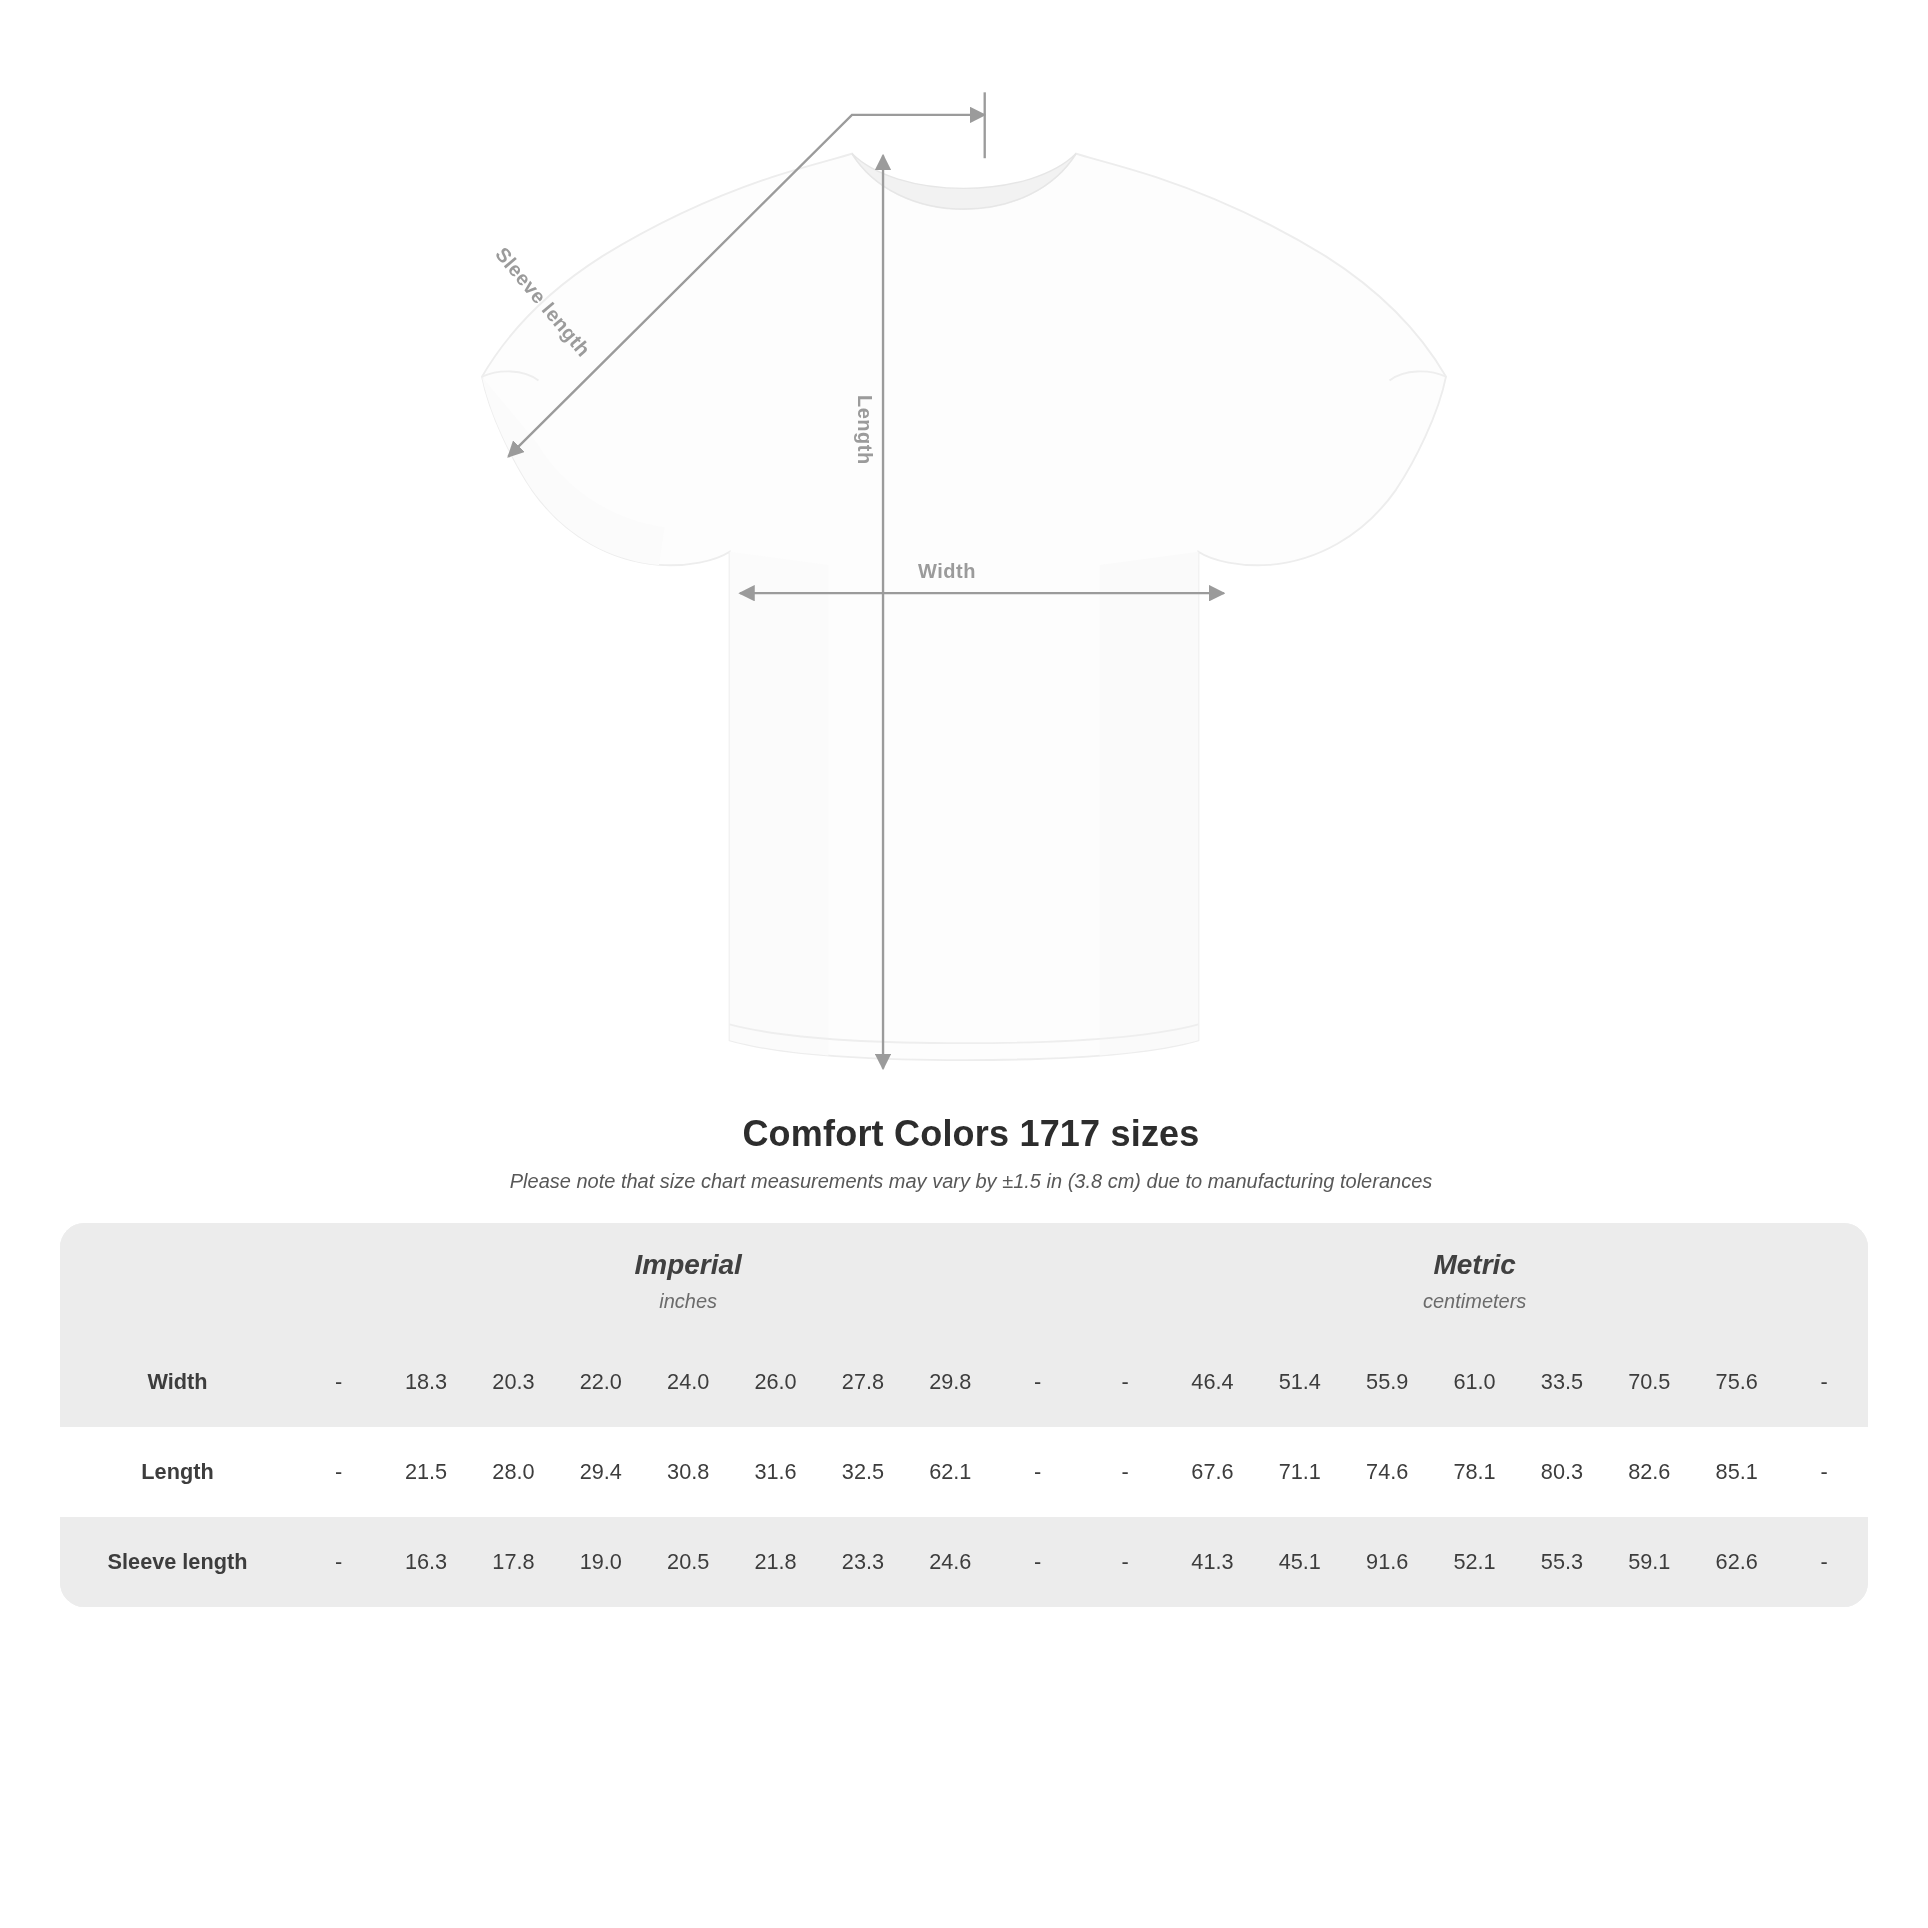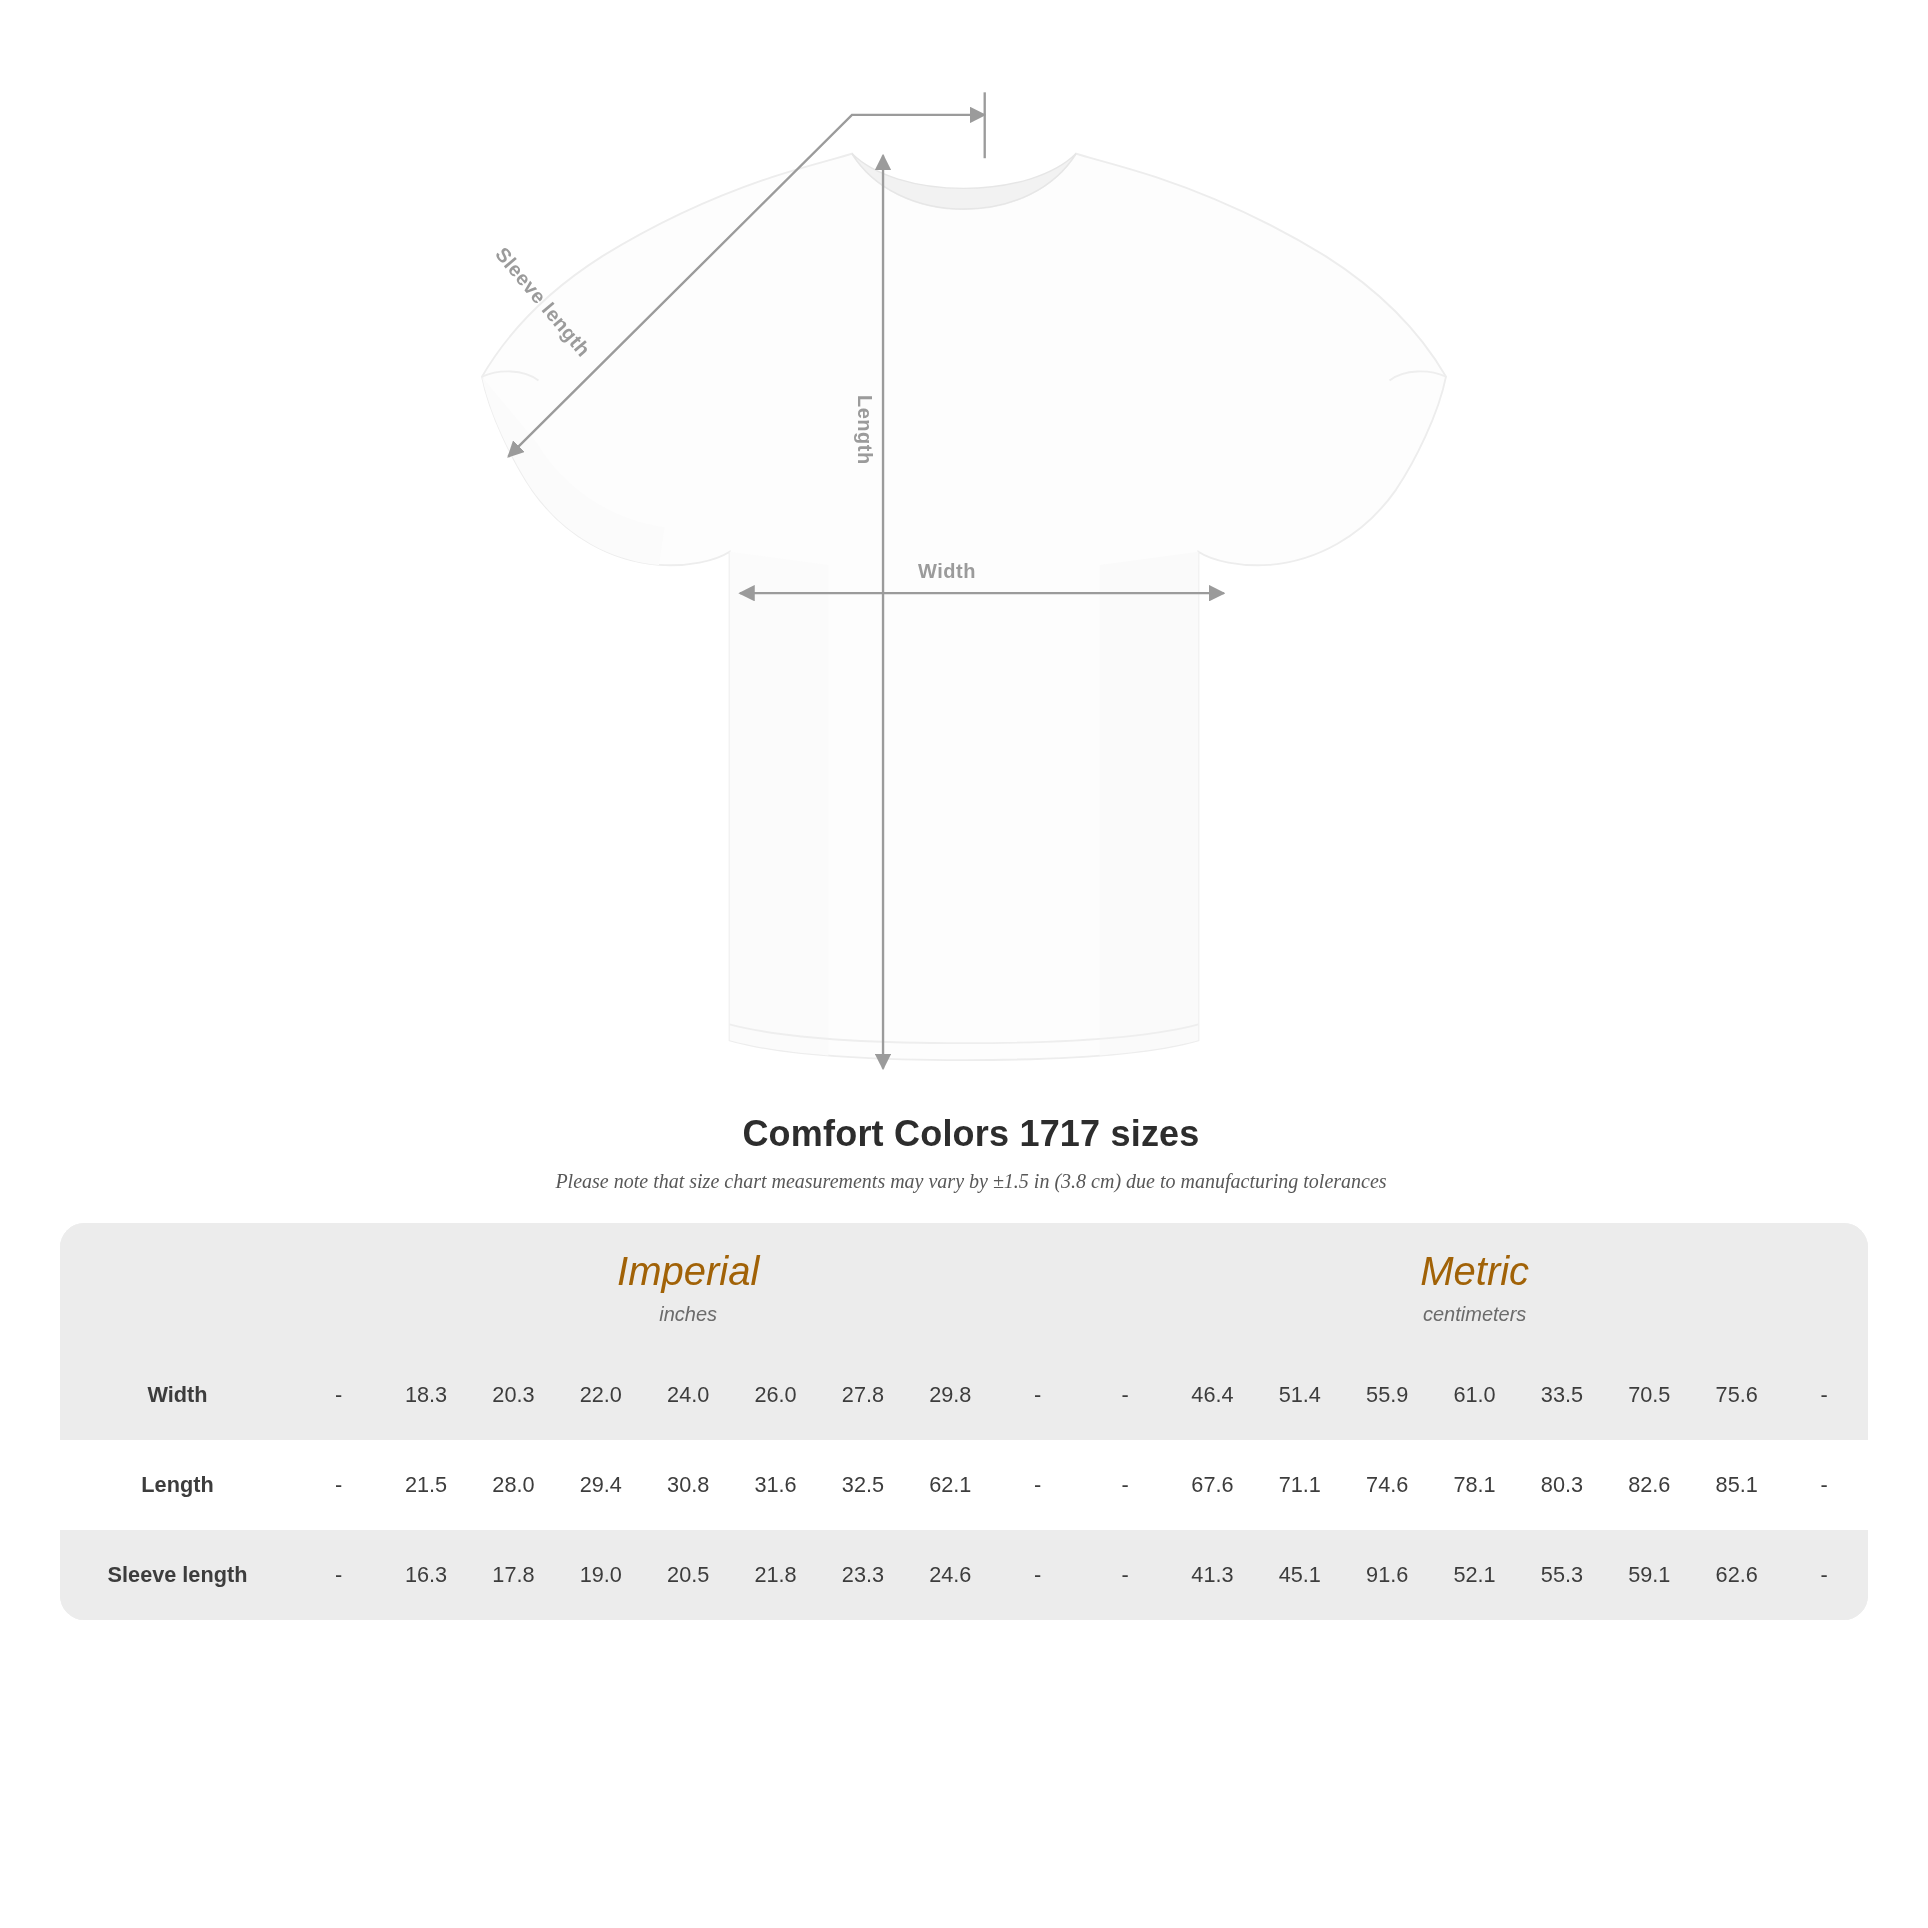--- a/index.html
+++ b/index.html
@@ -67,21 +67,20 @@
     font-size: 36px;
     font-weight: bold;
     color: #2d2d2d;
     letter-spacing: 0.2px;
   }
   .chart-note {
     font-size: 20px;
     font-style: italic;
     color: #585858;
     margin-top: 15px;
-    font-family: Liberation Serif, serif;
   }
 
   
   .table-wrap {
     margin: 30px 60px 0 60px;
     border-radius: 24.5px;
     overflow: hidden;
     background: #ececec;
   }
   table.size-table {
@@ -94,24 +93,24 @@
     vertical-align: middle;
     font-size: 21.7px;
     color: #3d3d3d;
     border: none;
   }
   .unit-head td {
     padding: 26px 0 24.5px 0;
     background: #ececec;
   }
   .unit-title {
-    font-size: 40px;
-    font-weight: normal;
+    font-size: 28px;
+    font-weight: bold;
     font-style: italic;
-    color: #a16207;
+    color: #404040;
   }
   .unit-sub {
     font-size: 20px;
     font-style: italic;
     color: #6b6b6b;
     margin-top: 9px;
   }
   .head-row td {
     background: #ffffff;
     padding: 32px 0;

